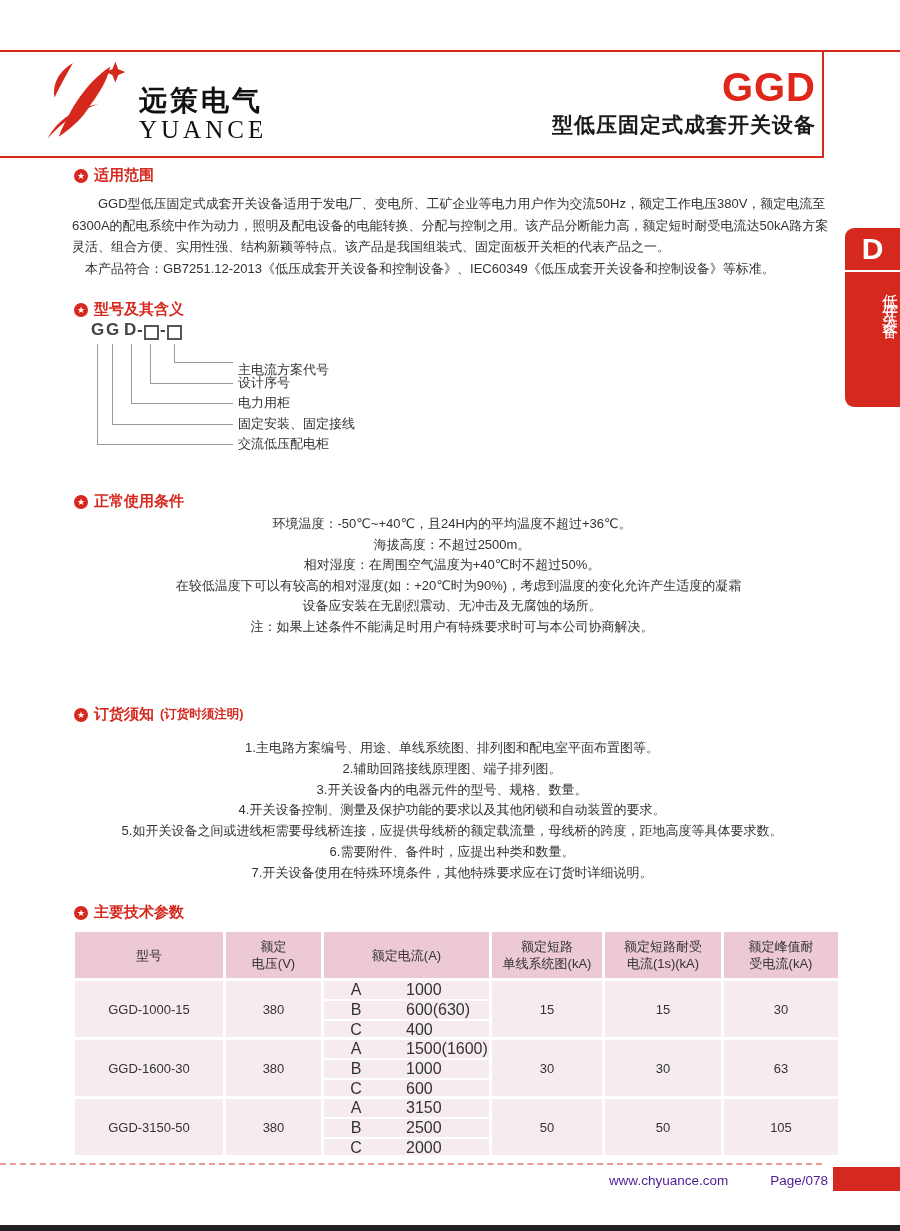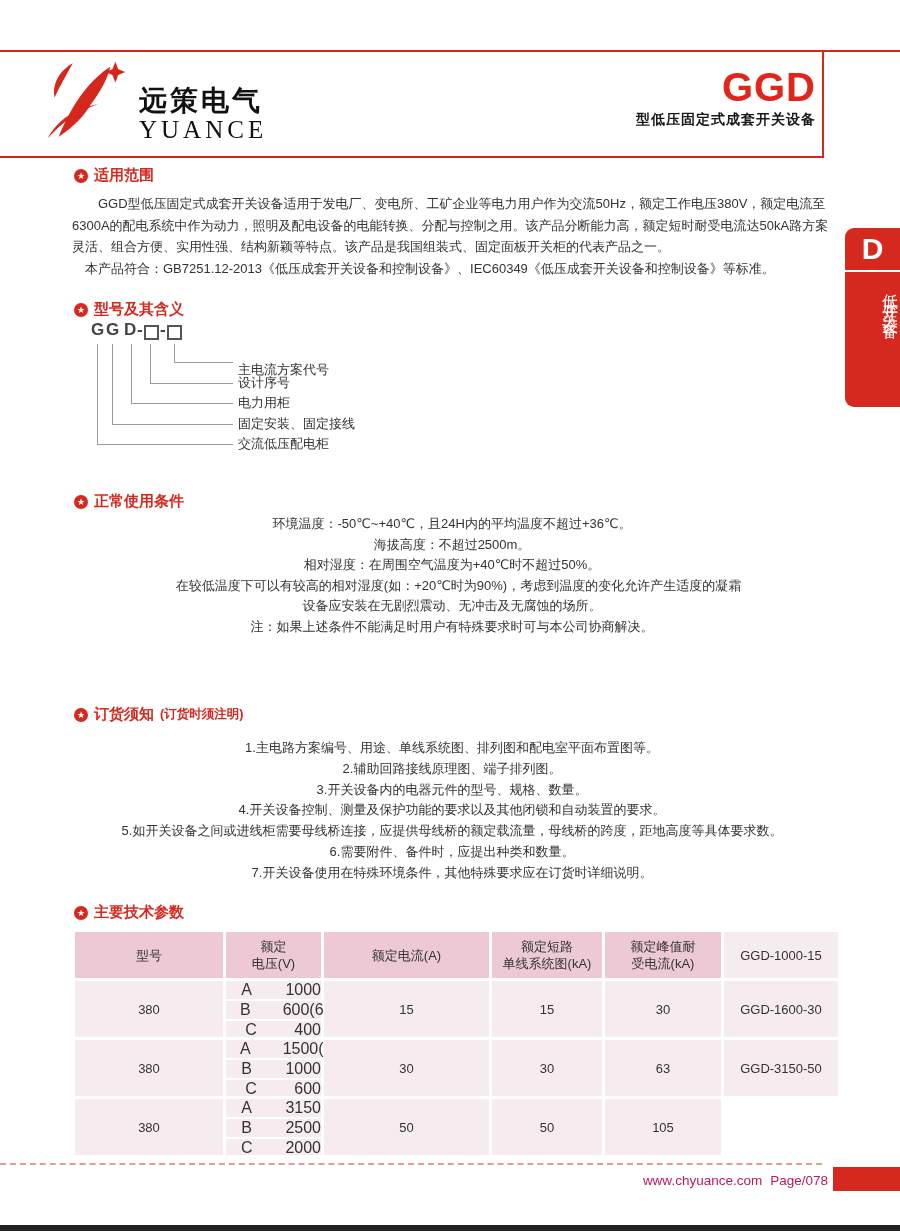--- a/index.html
+++ b/index.html
@@ -7,21 +7,21 @@
   #page{position:relative;width:900px;height:1231px;background:#fff;overflow:hidden;margin:0 auto;}
 
   
   .hline{position:absolute;background:#d5281e;}
   .logo-wrap{position:absolute;left:45px;top:60px;display:flex;align-items:flex-end;}
   .logo-text{margin-left:10px;}
   .logo-cn{font-size:28px;font-weight:bold;color:#111;letter-spacing:3px;line-height:30px;}
   .logo-en{font-family:"Liberation Serif","DejaVu Serif",serif;font-size:25px;color:#111;letter-spacing:4px;line-height:28px;}
   .head-right{position:absolute;right:84px;top:66px;text-align:right;}
   .head-code{font-size:40px;font-weight:bold;color:#e0251b;line-height:42px;letter-spacing:1px;}
-  .head-sub{font-size:14px;font-weight:bold;color:#1a1a1a;margin-top:3px;letter-spacing:1px;}
+  .head-sub{font-size:21px;font-weight:bold;color:#1a1a1a;margin-top:3px;letter-spacing:1px;}
 
   
   .side-tab{position:absolute;left:845px;top:228px;width:55px;height:179px;background:#d5281e;border-radius:9px 0 0 9px;color:#fff;}
   .side-tab .tab-letter{height:42px;border-bottom:2px solid #fff;display:flex;align-items:center;justify-content:center;font-size:30px;font-weight:bold;}
   .side-tab .tab-label{display:flex;justify-content:center;padding-top:9px;writing-mode:vertical-rl;text-orientation:upright;font-size:16px;letter-spacing:6px;margin:0 auto;width:100%;text-align:center;}
 
   
   .sec-head{position:absolute;left:74px;display:flex;align-items:center;font-size:15px;font-weight:bold;color:#d5281e;}
   .sec-bullet{display:inline-flex;align-items:center;justify-content:center;width:14px;height:14px;border-radius:50%;background:#d5281e;color:#fff;font-size:9px;margin-right:6px;flex:0 0 auto;}
   .sec-note{font-weight:bold;font-size:12.5px;margin-left:6px;}
@@ -44,21 +44,21 @@
   .th{background:#ecc9d4;display:flex;align-items:center;justify-content:center;text-align:center;font-size:13px;color:#333;white-space:pre-line;line-height:17px;}
   .td{background:#f6ecef;display:flex;align-items:center;justify-content:center;font-size:13px;color:#333;}
   .td-cur{background:#f6ecef;display:flex;flex-direction:column;justify-content:space-between;}
   .cur-row{display:flex;align-items:center;height:18px;flex:1 1 auto;}
   .cur-row.sep{border-bottom:2px solid #fff;}
   .cur-letter{margin-left:14px;width:36px;text-align:center;}
   .cur-value{margin-left:32px;}
 
   
   .foot-dash{position:absolute;left:0;top:1163px;width:822px;border-top:2px dashed #e69b93;}
-  .foot-text{position:absolute;top:1173px;right:72px;display:flex;gap:8px;font-size:13.5px;color:#be185d;}
+  .foot-text{position:absolute;top:1173px;right:72px;display:flex;gap:42px;font-size:13.5px;color:#4c1d95;}
   .foot-block{position:absolute;left:833px;top:1167px;width:67px;height:24px;background:#d5281e;}
   .bottom-bar{position:absolute;left:0;top:1225px;width:900px;height:6px;background:#222;}
 </style>
 </head>
 <body>
 
 <div id="page">
 
   <div class="hline" style="left:0;top:50px;width:900px;height:2px;"></div>
   <div class="hline" style="left:822px;top:50px;width:2px;height:108px;"></div>
@@ -156,20 +156,22 @@
     <span class="sec-bullet">★</span>
     <span>主要技术参数</span>
   </div>
   <div id="tech-table" class="tech-table">
       <div class="th">型号</div>
       <div class="th">额定
 电压(V)</div>
       <div class="th">额定电流(A)</div>
       <div class="th">额定短路
 单线系统图(kA)</div>
+      <div class="th">额定短路耐受
+电流(1s)(kA)</div>
       <div class="th">额定峰值耐
 受电流(kA)</div>
       <div class="td">GGD-1000-15</div>
       <div class="td">380</div>
       <div class="td-cur">
         <div class="cur-row sep">
           <span class="cur-letter">A</span>
           <span class="cur-value">1000</span>
         </div>
         <div class="cur-row sep">

